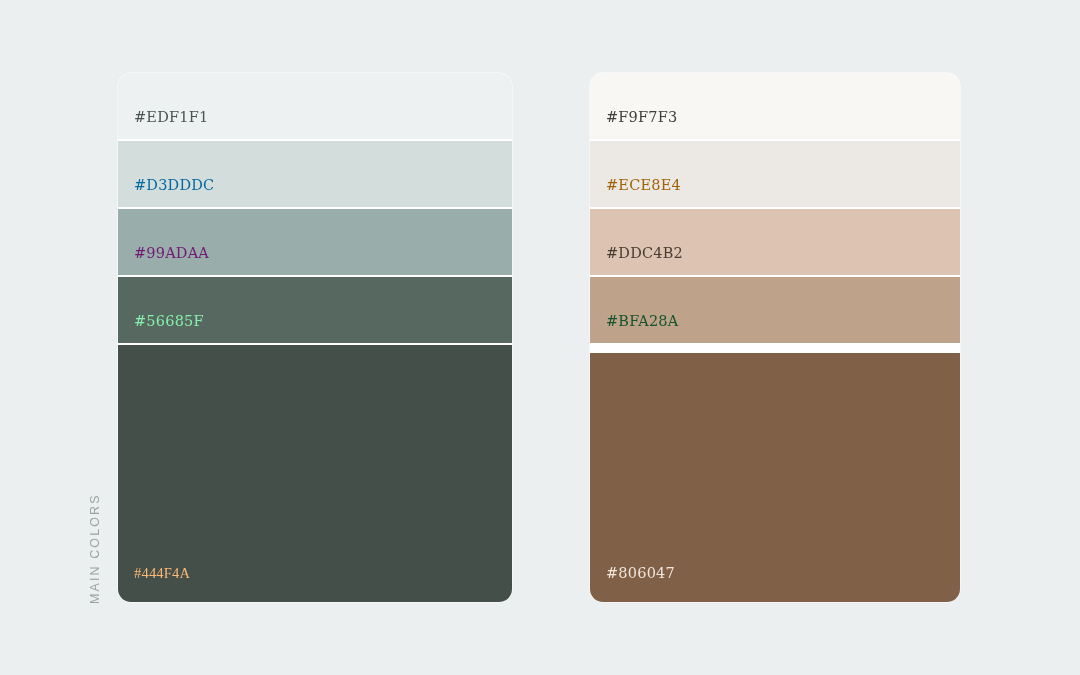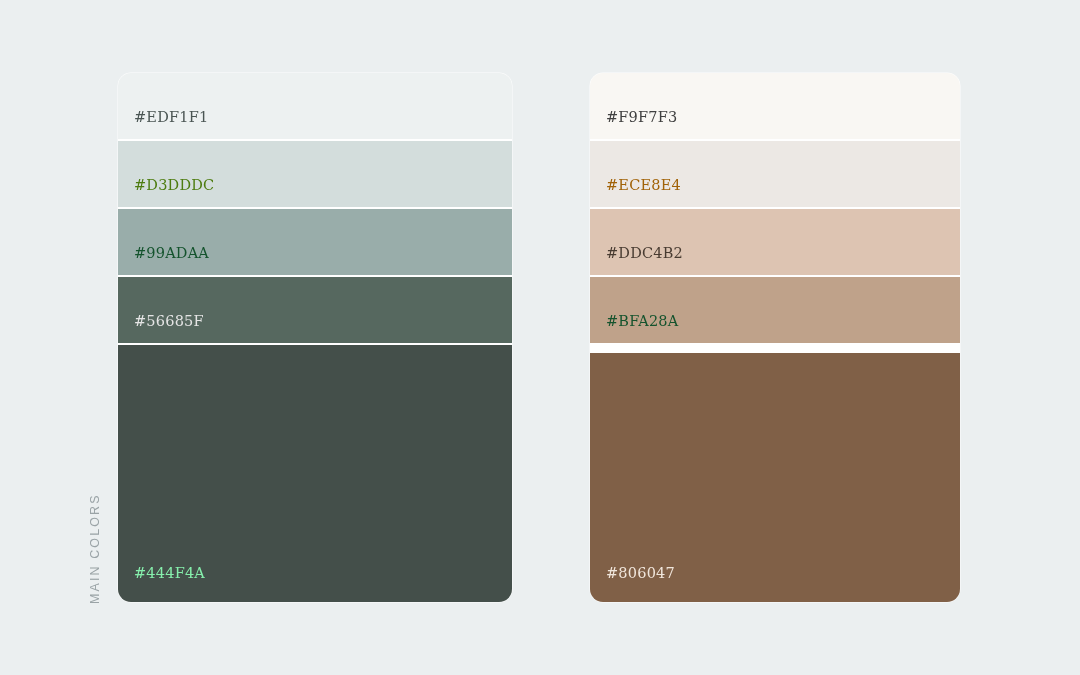--- a/index.html
+++ b/index.html
@@ -86,33 +86,33 @@
 
   <div class="section-label" style="color: rgb(154, 163, 166);">MAIN COLORS</div>
 
   <div class="palette-card left">
 
     <div class="swatch row-normal" style="background-color: rgb(237, 241, 241);">
       <span class="swatch-label" style="color: rgb(74, 85, 83);">#EDF1F1</span>
     </div>
 
     <div class="swatch row-normal" style="background-color: rgb(211, 221, 220);">
-      <span class="swatch-label" style="color: #4d7c0f;">#D3DDDC</span>
+      <span class="swatch-label" style="color: #0369a1;">#D3DDDC</span>
     </div>
 
     <div class="swatch row-normal" style="background-color: rgb(153, 173, 170);">
-      <span class="swatch-label" style="color: #14532d;">#99ADAA</span>
+      <span class="swatch-label" style="color: #701a75;">#99ADAA</span>
     </div>
 
     <div class="swatch row-normal" style="background-color: rgb(86, 104, 95);">
-      <span class="swatch-label" style="color: #e5e5e5;">#56685F</span>
+      <span class="swatch-label" style="color: #86efac;">#56685F</span>
     </div>
 
     <div class="swatch row-tall" style="background-color: rgb(68, 79, 74);">
-      <span class="swatch-label" style="color: #86efac;">#444F4A</span>
+      <span class="swatch-label" style="color: #fdba74; font-family: Liberation Serif, serif;">#444F4A</span>
     </div>
   </div>
 
   <div class="palette-card right">
 
     <div class="swatch row-normal" style="background-color: rgb(249, 247, 243);">
       <span class="swatch-label" style="color: #404040;">#F9F7F3</span>
     </div>
 
     <div class="swatch row-normal" style="background-color: rgb(236, 232, 228);">

